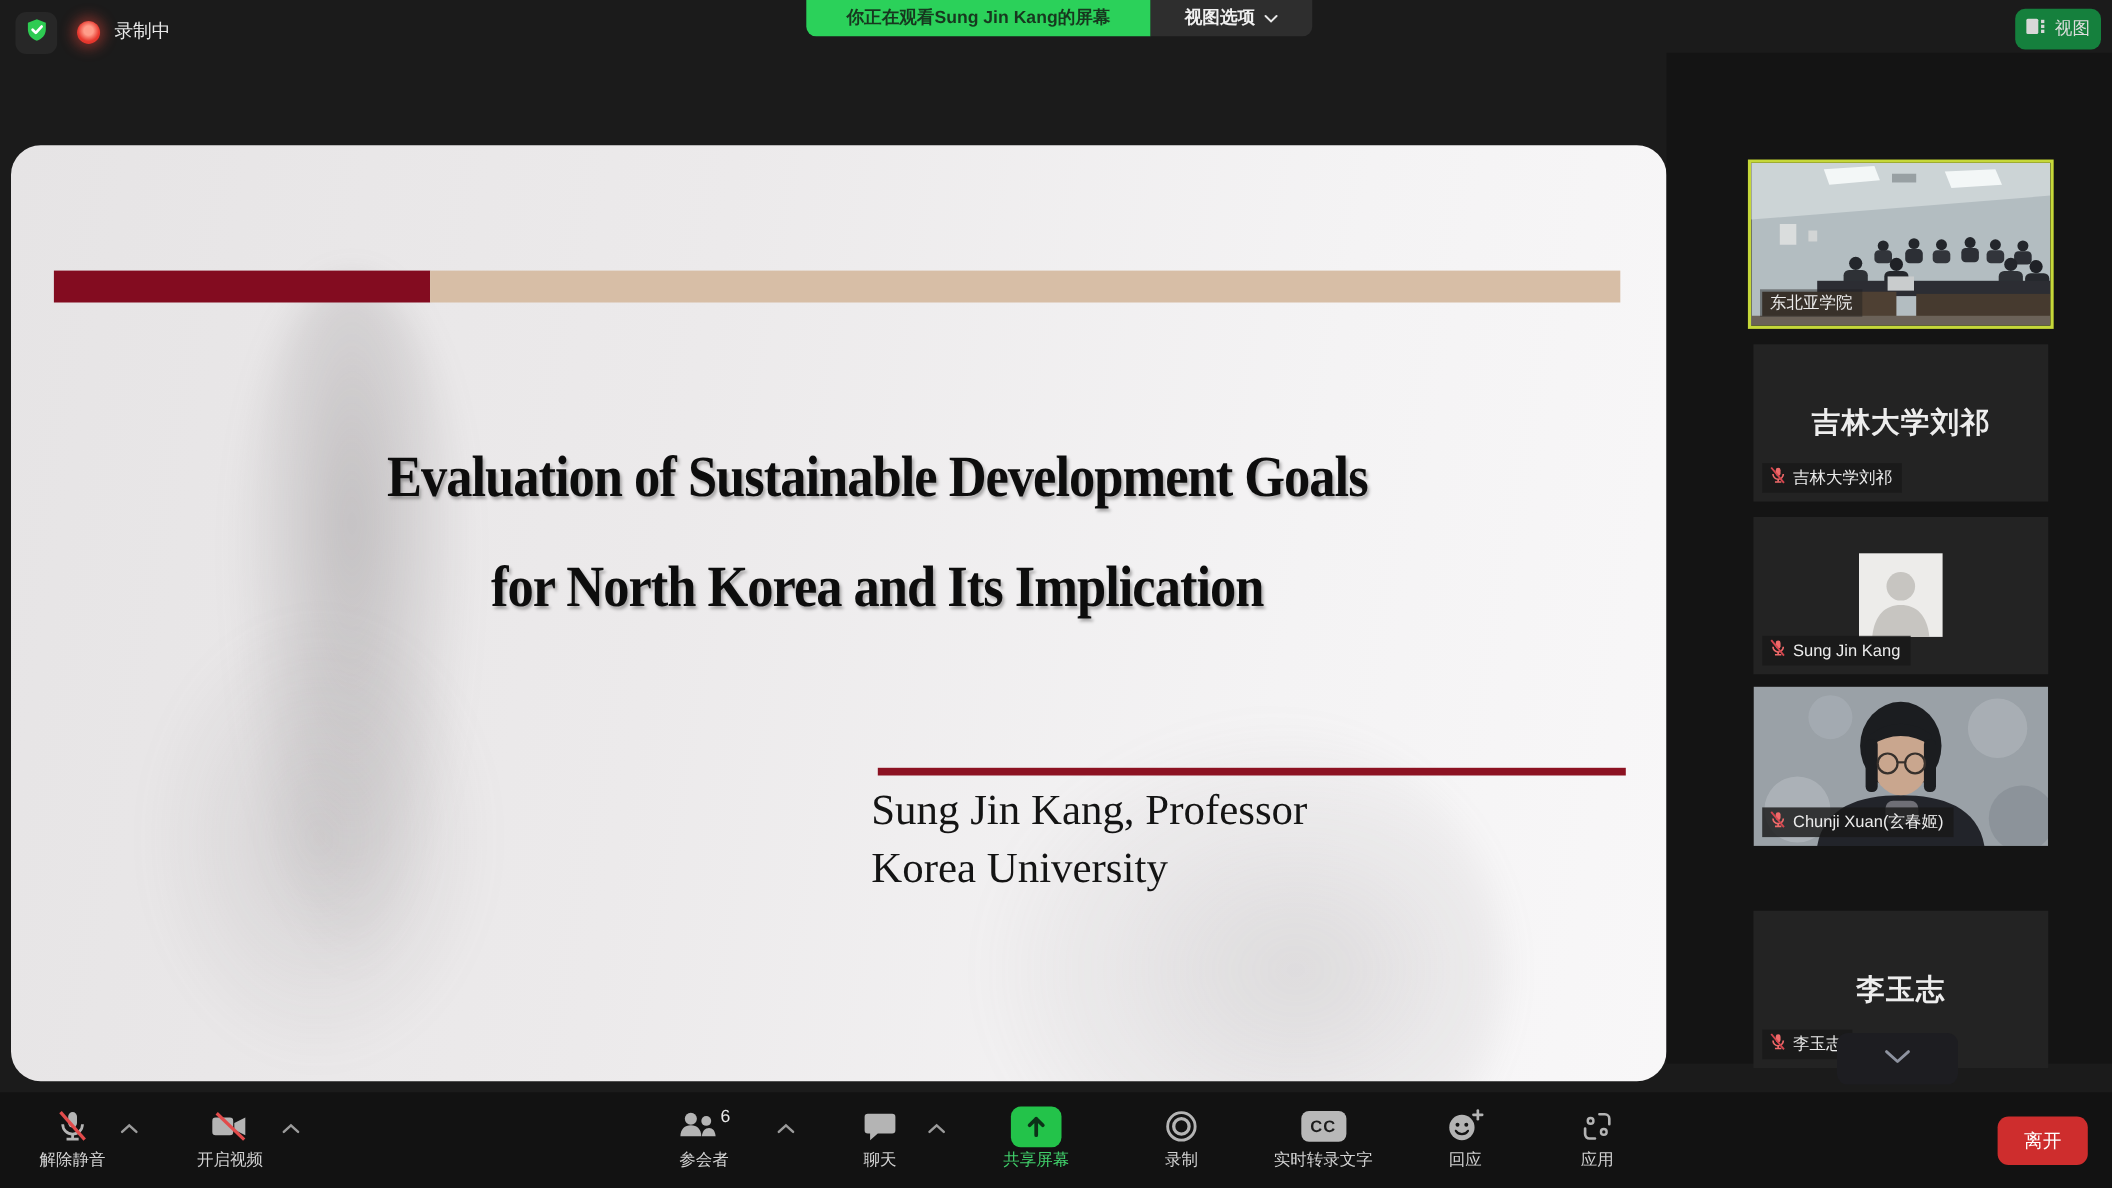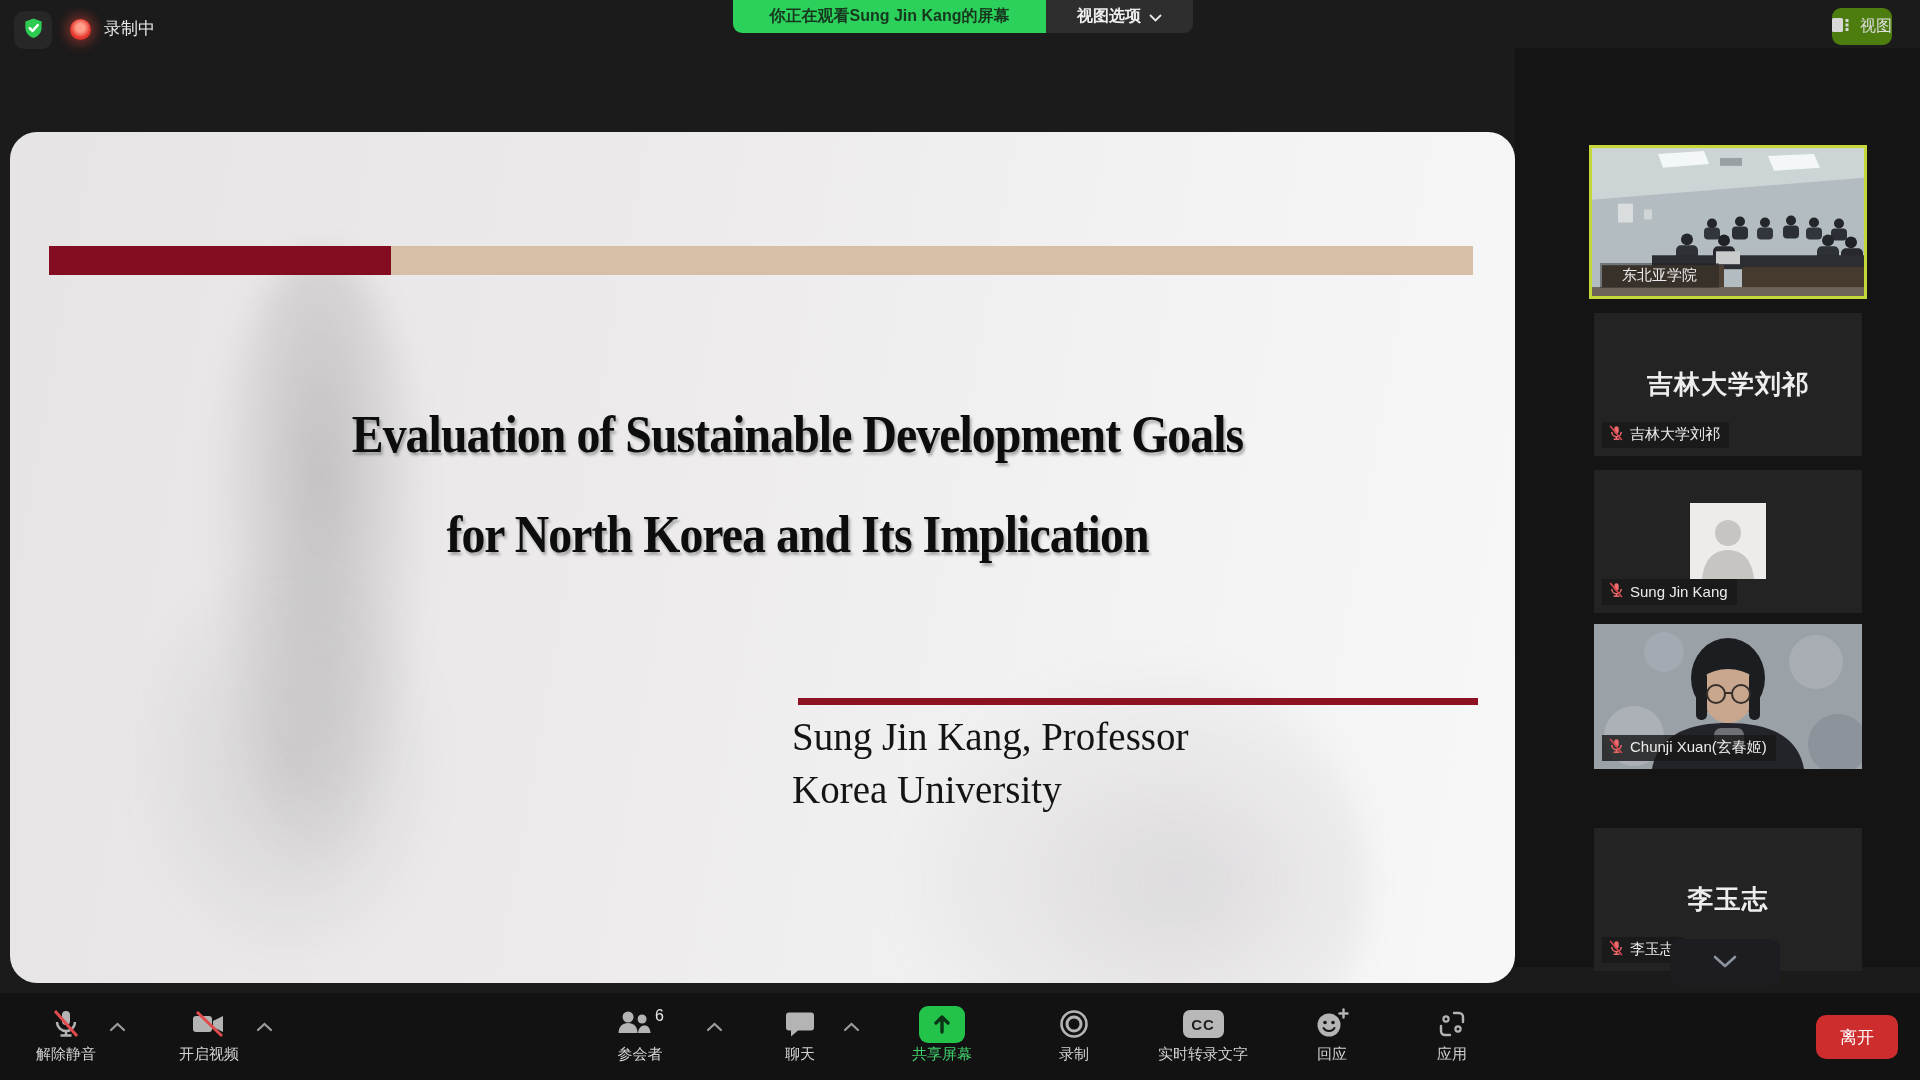--- a/index.html
+++ b/index.html
@@ -15,22 +15,22 @@
   .rec-dot { width:21px; height:21px; border-radius:50%;
     background:radial-gradient(circle at 50% 42%, #ff9d8a 0 26%, #e8392f 60%, #d12d24 100%);
     box-shadow:0 0 12px 4px rgba(236,70,60,.45); }
   .rec-label { color:#e9e9e9; font-size:17px; }
   .banner { position:absolute; left:733px; top:0; width:313px; height:33px; background:#2bd15a;
     border-radius:0 0 0 9px; display:flex; align-items:center; justify-content:center;
     color:#17381f; font-size:16px; font-weight:bold; }
   .view-options { position:absolute; left:1046px; top:0; width:147px; height:33px; background:#2e2e2e;
     border-radius:0 0 9px 0; display:flex; align-items:center; justify-content:center; gap:8px;
     color:#f0f0f0; font-size:16px; font-weight:bold; cursor:pointer; }
-  .view-btn { position:absolute; left:1832px; top:8px; width:60px; height:37px; background:#4d7c0f;
-    border-radius:9px; display:flex; align-items:center; justify-content:space-between; gap:7px;
+  .view-btn { position:absolute; left:1832px; top:8px; width:78px; height:37px; background:#15803d;
+    border-radius:9px; display:flex; align-items:center; justify-content:center; gap:7px;
     color:#dedede; font-size:16px; cursor:pointer; }
   
   .slide { position:absolute; left:10px; top:132px; width:1505px; height:851px;
     background:linear-gradient(100deg,#e6e4e5 0%, #eceaeb 40%, #f4f3f4 75%, #f8f7f8 100%); overflow:hidden;border-radius:27px; }
   .wm { position:absolute; border-radius:50%; filter:blur(14px); }
   .wm1 { left:200px; top:120px; width:220px; height:640px;
     background:radial-gradient(ellipse at 50% 35%, rgba(105,100,103,.30), rgba(105,100,103,0) 70%); }
   .wm2 { left:120px; top:420px; width:320px; height:420px;
     background:radial-gradient(ellipse, rgba(120,115,118,.18), rgba(120,115,118,0) 70%); }
   .wm3 { left:880px; top:520px; width:480px; height:460px;
@@ -56,21 +56,21 @@
   .tile2 { left:79px; top:265px; width:268px; height:143px; }
   .tile3 { left:79px; top:422px; width:268px; height:143px; }
   .tile4 { left:79px; top:576px; width:268px; height:145px; }
   .tile5 { left:79px; top:780px; width:268px; height:143px; }
   .tile svg.fill { position:absolute; inset:0; width:100%; height:100%; }
   .big-name { position:absolute; inset:0; display:flex; align-items:center; justify-content:center;
     color:#ededed; font-size:26px; font-weight:bold; letter-spacing:1px; }
   .avatar-box { position:absolute; left:96px; top:33px; width:76px; height:76px; background:#edecea; }
   .chip { position:absolute; left:8px; bottom:8px; display:flex; align-items:center; gap:6px;
     background:rgba(24,24,24,.82); padding:3px 9px 4px 6px; color:#ececec; font-size:15px; }
-  .chip.no-mic { background:rgba(30,30,30,.45); padding:3px 22px; }
+  .chip.no-mic { background:rgba(30,30,30,.45); padding:3px 9px; }
   .collapse-btn { position:absolute; left:155px; top:891px; width:110px; height:47px; background:#1d1d21;
     border-radius:10px; display:flex; align-items:center; justify-content:center; cursor:pointer; }
   
   .toolbar { position:absolute; left:0; top:993px; width:1920px; height:87px; background:#121212; }
   .tool { position:absolute; top:12px; transform:translateX(-50%); display:flex; flex-direction:column;
     align-items:center; cursor:pointer; }
   .tool .icon-box { height:38px; display:flex; align-items:center; justify-content:center; }
   .tool .t-label { margin-top:2px; font-size:15px; color:#d2d2d2; white-space:nowrap; }
   .tool.share .t-label { color:#41d16b;text-align:center; }
   .share-sq { width:46px; height:37px; background:#23c34a; border-radius:9px;

